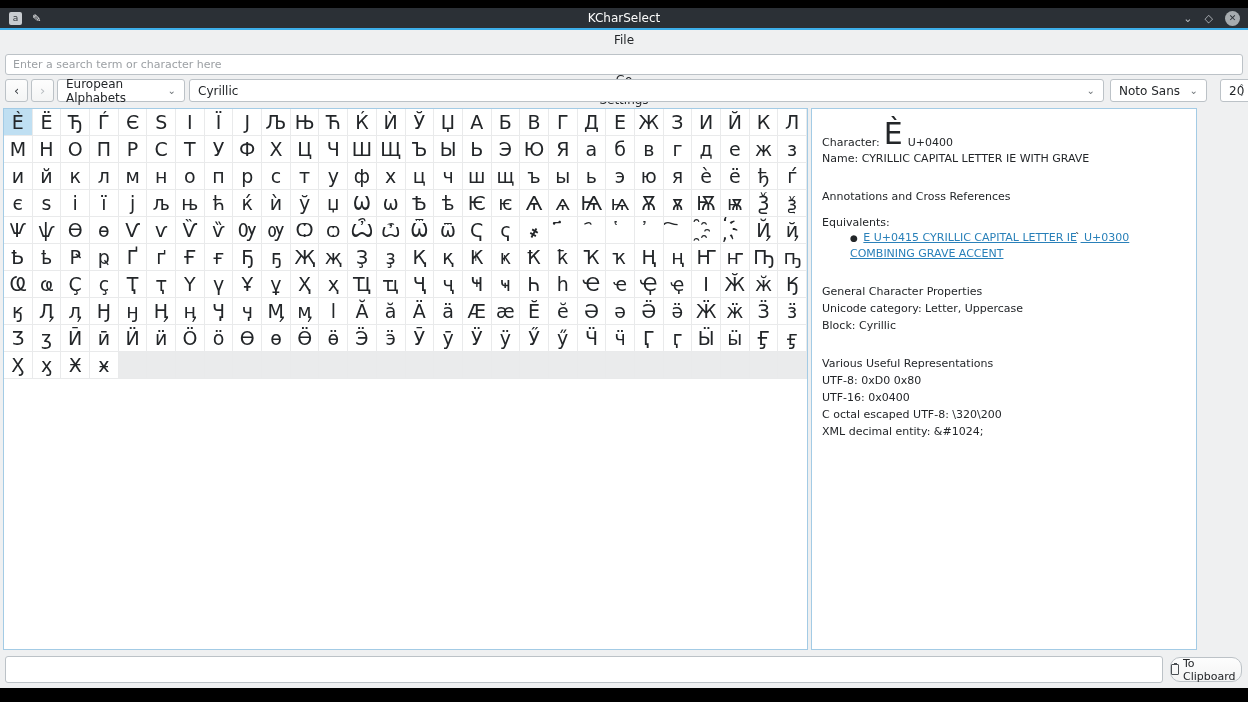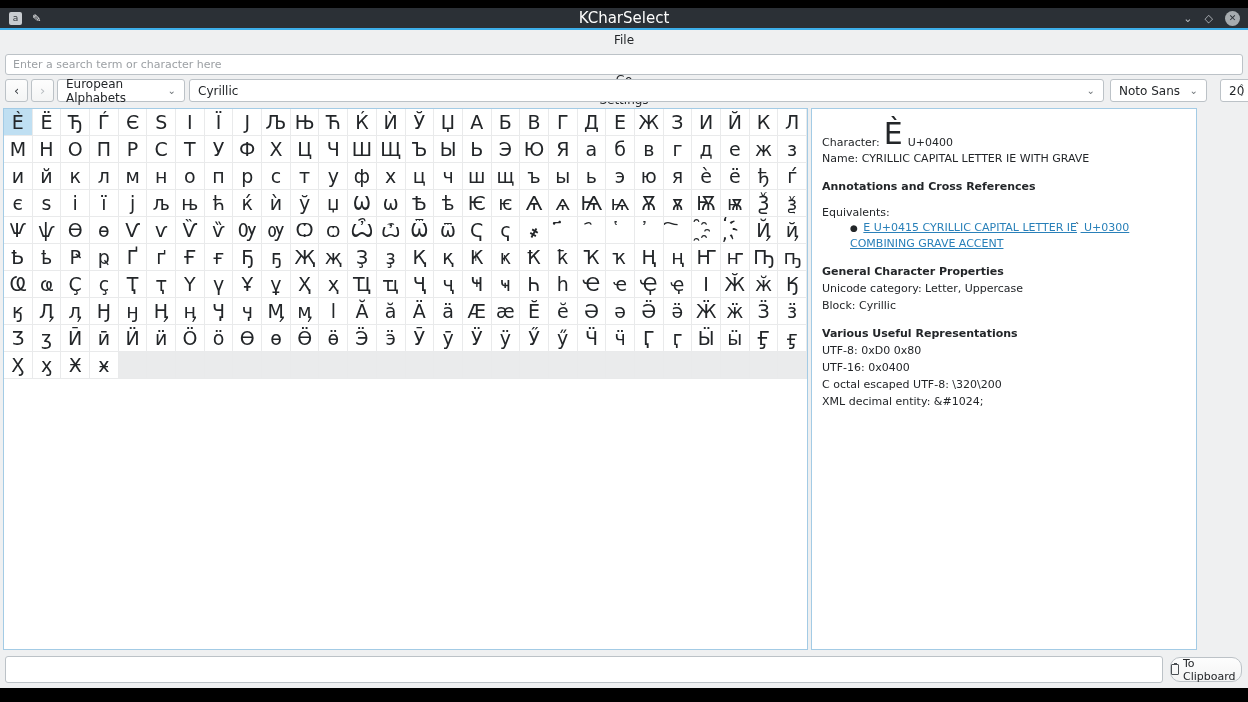--- a/index.html
+++ b/index.html
@@ -4,21 +4,21 @@
 <style>
   * { margin:0; padding:0; box-sizing:border-box; }
   html,body { width:1248px; height:702px; background:#000; font-family:"DejaVu Sans", sans-serif; overflow:hidden; }
   #window { position:absolute; left:0; top:8px; width:1248px; height:680px; background:#eff0f1; }
 
   
   .titlebar { position:absolute; left:0; top:0; width:100%; height:20px; background:#2b3036; display:flex; align-items:center; }
   .titlebar-accent { position:absolute; left:0; top:20px; width:100%; height:2px; background:#3daee9; }
   .app-icon { width:13px; height:13px; margin-left:9px; background:#c8ccd0; border-radius:2px; display:flex; align-items:center; justify-content:center; font-size:9px; color:#31363b; }
   .pin-icon { margin-left:10px; color:#e8eaec; font-size:11px; transform:rotate(40deg); }
-  .win-title { position:absolute; left:0; right:0; text-align:center; color:#fcfcfc; font-size:15px; }
+  .win-title { position:absolute; left:0; right:0; text-align:center; color:#fcfcfc; font-size:12px; }
   .win-btns { position:absolute; right:8px; top:0; height:20px; display:flex; align-items:center; gap:12px; }
   .wb { color:#b9bec3; font-size:11px; line-height:1; cursor:default; }
   .wb-close { width:15px; height:15px; border-radius:50%; background:#a6abaf; color:#2b3036; display:flex; align-items:center; justify-content:center; font-size:9px; font-weight:bold; }
 
   
   .menubar { position:absolute; left:0; top:22px; width:100%; height:22px; display:flex; align-items:center; background:#eff0f1;flex-direction:column; }
   .menu-item { font-size:12px; color:#232629; padding:3px 10px; }
   .menu-item:first-child { margin-left:0px; }
 
   
@@ -39,21 +39,21 @@
   .grid-panel { position:absolute; left:3px; top:100px; width:805px; height:542px; background:#fff; border:1px solid #a3cbe5; overflow:hidden; }
   .char-grid { display:grid; grid-template-columns:repeat(28,1fr); }
   .cell { height:27px; border-right:1px solid #e9eaeb; border-bottom:1px solid #e9eaeb; display:flex; align-items:center; justify-content:center; font-size:19px; color:#232629; background:#fff; overflow:hidden; }
   .cell.empty { background:#eaebec; }
   .cell.selected { background:#bfdff2; }
 
   .detail-panel { position:absolute; left:811px; top:100px; width:386px; height:542px; background:#fff; border:1px solid #a3cbe5; padding:8px 10px; font-size:11px; color:#232629; overflow:hidden; }
   .char-line { display:flex; align-items:flex-end; margin-top:2px; }
   .big-char { font-size:30px; line-height:30px; margin:0 5px 0 4px; }
   .d-line { margin-top:3px; line-height:14px; }
-  .d-head { font-weight:bold; margin-top:14px; line-height:14px; }
+  .d-head { font-weight:normal; margin-top:24px; line-height:14px; }
   .d-sub { margin-top:12px; line-height:14px; }
   .equiv-item { margin-left:28px; line-height:15px; }
   .equiv-item .bullet { color:#232629; margin-right:2px; font-size:9px; }
   .detail-panel a { color:#2980b9; text-decoration:underline; }
 
   
   .footer-input { position:absolute; left:5px; top:648px; width:1158px; height:27px; border:1px solid #bcc2c7; border-radius:3px; background:#fff; font-size:12px; padding:0 7px; font-family:"DejaVu Sans", sans-serif; }
   .clip-btn { position:absolute; left:1170px; top:649px; width:72px; height:25px; border:1px solid #bcc2c7; border-radius:10px; background:linear-gradient(#fdfdfd,#f3f4f4); font-size:11px; color:#232629; display:flex; align-items:center; justify-content:center; gap:4px; }
   .clip-glyph { width:9px; height:11px; border:1px solid #4a4f54; border-radius:1px; position:relative; }
   .clip-glyph:before { content:""; position:absolute; left:2px; top:-2px; width:3px; height:2px; background:#4a4f54; }

